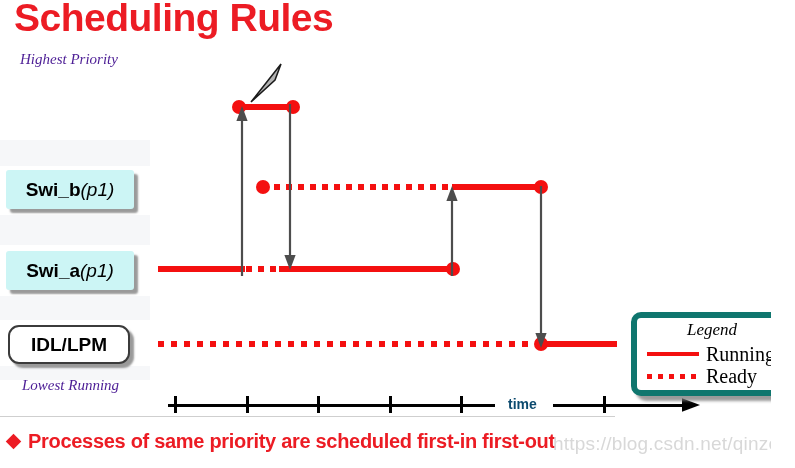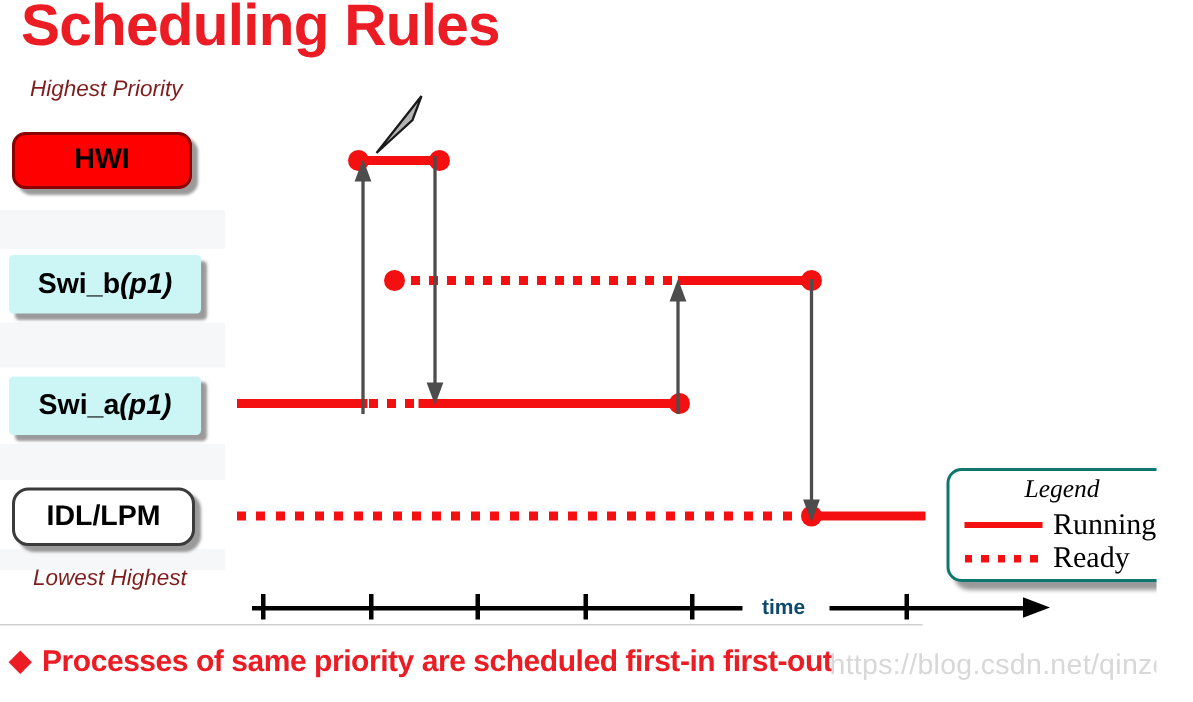--- a/index.html
+++ b/index.html
@@ -25,24 +25,24 @@
     font-size: 39px;
     font-weight: bold;
     color: #ec1c24;
     letter-spacing: -0.5px;
     white-space: nowrap;
   }
 
   
   .priority-caption {
     position: absolute;
-    font-family: Liberation Sans, sans-serif;
+    font-family: Liberation Serif, serif;
     font-style: italic;
     font-size: 15px;
-    color: #7f1d1d;
+    color: #4c1d95;
     white-space: nowrap;
   }
   #highest-priority { left: 20px; top: 51px; }
   #lowest-priority  { left: 22px; top: 377px; }
 
   
   .row-label {
     position: absolute;
     box-sizing: border-box;
     display: flex;
@@ -65,21 +65,21 @@
     border: none;
     border-radius: 3px;
   }
   .row-label.idl {
     background: #ffffff;
     border: 2px solid #3b3b3b;
     border-radius: 11px;
   }
   .row-label .italic-sub {
     font-style: italic;
-    font-weight: bold;
+    font-weight: normal;
   }
 
   #label-hwi   { left: 8px;  top: 88px;  width: 120px; height: 38px; }
   #label-swi-b { left: 6px;  top: 170px; width: 128px; height: 39px; }
   #label-swi-a { left: 6px;  top: 251px; width: 128px; height: 39px; }
   #label-idl   { left: 8px;  top: 325px; width: 122px; height: 39px; }
 
   
   #bubble {
     position: absolute;
@@ -160,21 +160,21 @@
   #axis-arrowhead { position: absolute; left: 676px; top: 396px; }
 
   
   #legend-box {
     position: absolute;
     left: 631px;
     top: 312px;
     width: 150px;
     height: 72px;
     background: #ffffff;
-    border: 2px solid #0f766e;
+    border: 6px solid #0f766e;
     border-radius: 10px;
     box-shadow: 5px 5px 3px rgba(120,120,120,0.75);
   }
   #legend-title {
     position: absolute;
     left: 0;
     top: 2px;
     width: 150px;
     text-align: center;
     font-family: "Liberation Serif", serif;
@@ -269,25 +269,22 @@
 <div id="stage">
 
   <div class="tint" style="left:0px;top:140px;width:150px;height:26px;"></div>
   <div class="tint" style="left:0px;top:215px;width:150px;height:30px;"></div>
   <div class="tint" style="left:0px;top:296px;width:150px;height:24px;"></div>
   <div class="tint" style="left:0px;top:366px;width:150px;height:14px;"></div>
 
   <div id="title">Scheduling Rules</div>
 
   <div id="highest-priority" class="priority-caption">Highest  Priority</div>
-  <div id="lowest-priority" class="priority-caption">Lowest  Highest</div>
-
-  <div id="label-hwi" class="row-label hwi">
-    <span>HWI</span>
-  </div>
+  <div id="lowest-priority" class="priority-caption">Lowest  Running</div>
+
 
   <div id="label-swi-b" class="row-label swi">
     <span>Swi_b </span>
     <span class="italic-sub">(p1)</span>
   </div>
 
   <div id="label-swi-a" class="row-label swi">
     <span>Swi_a </span>
     <span class="italic-sub">(p1)</span>
   </div>

